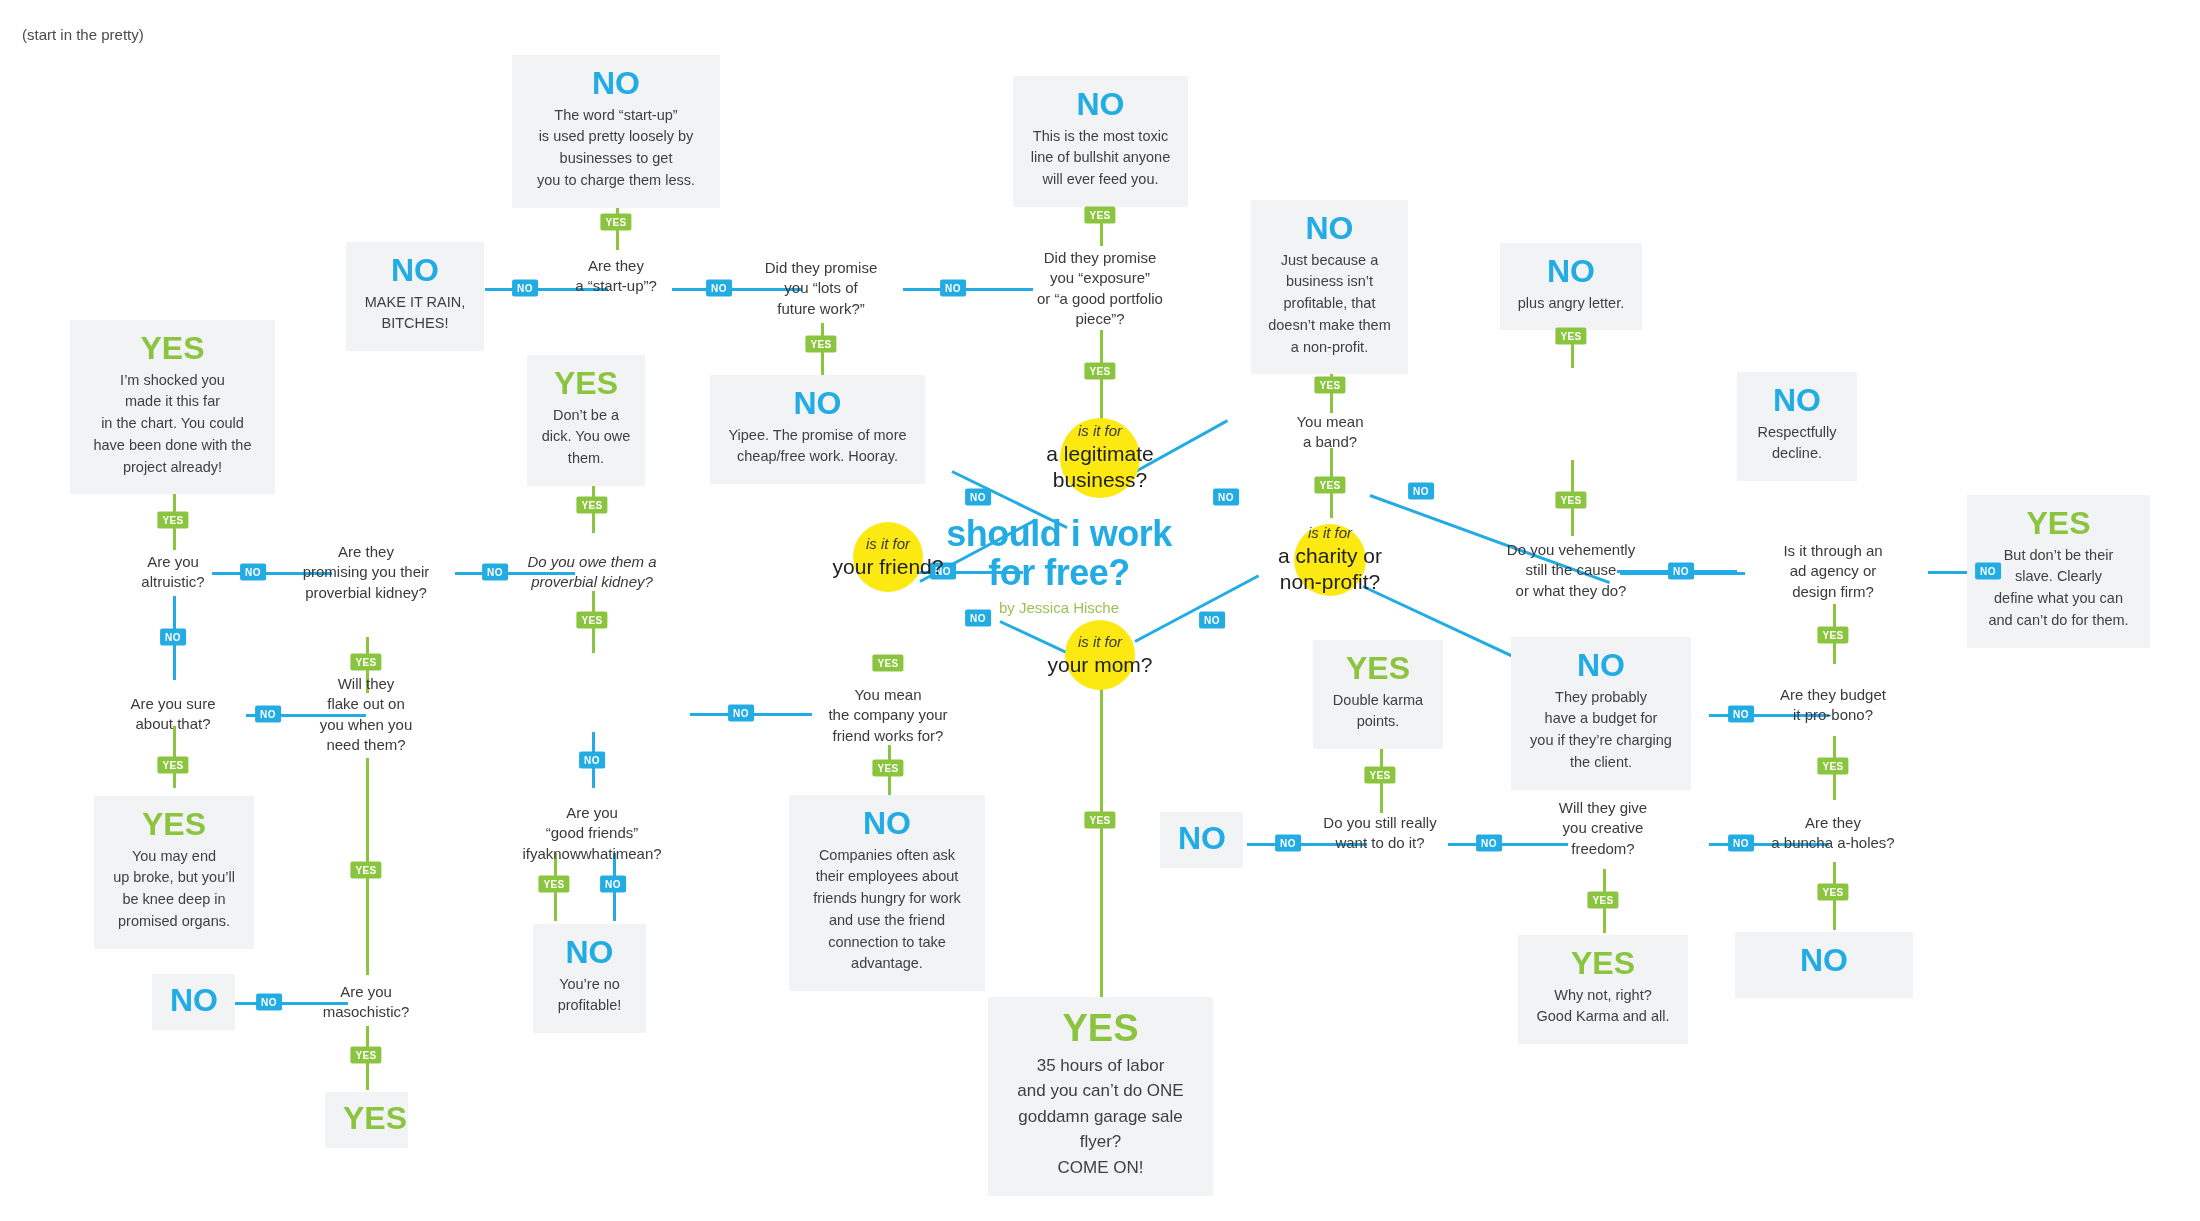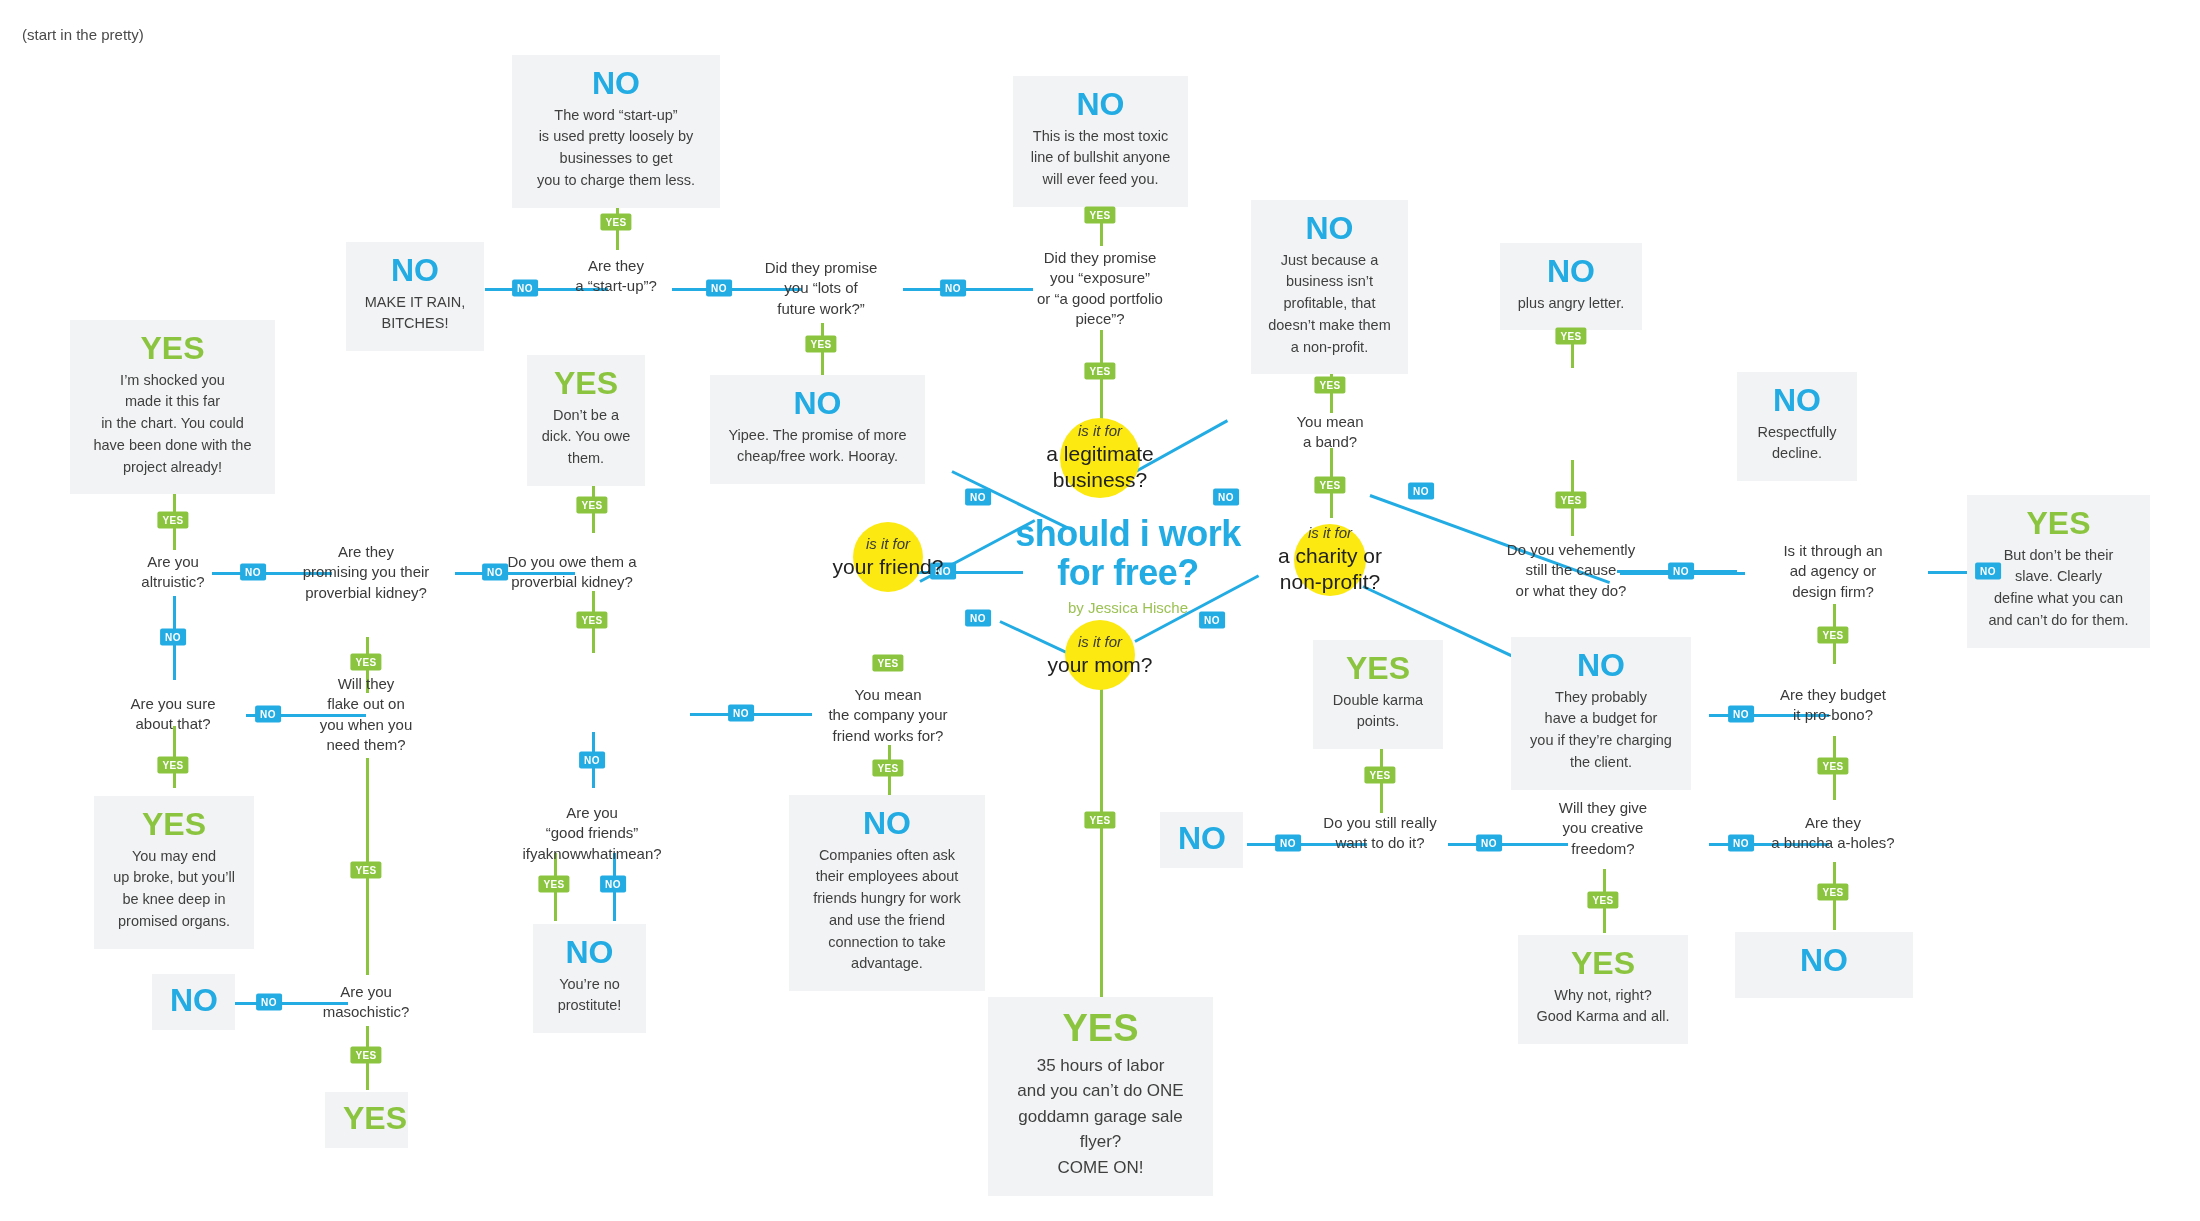--- a/index.html
+++ b/index.html
@@ -300,21 +300,21 @@
   <div class="box yes" style="left:527px;top:355px;width:118px;">
     <div class="head">YES</div>
     <div class="body" style="white-space:pre-line">Don’t be a
 dick. You owe
 them.</div>
   </div>
 
   <div class="box no" style="left:533px;top:924px;width:113px;">
     <div class="head">NO</div>
     <div class="body" style="white-space:pre-line">You’re no
-prostitute!</div>
+profitable!</div>
   </div>
 
   <div class="box no" style="left:789px;top:795px;width:196px;">
     <div class="head">NO</div>
     <div class="body" style="white-space:pre-line">Companies often ask
 their employees about
 friends hungry for work
 and use the friend
 connection to take
 advantage.</div>
@@ -363,21 +363,21 @@
 about that?</div>
   <div class="q" style="left: 366px; top: 1002px; width: 150px; white-space: pre-line;">Are you
 masochistic?</div>
   <div class="q" style="left: 366px; top: 572px; width: 180px; white-space: pre-line;">Are they
 promising you their
 proverbial kidney?</div>
   <div class="q" style="left: 366px; top: 714px; width: 150px; white-space: pre-line;">Will they
 flake out on
 you when you
 need them?</div>
-  <div class="q" style="left: 572px; top: 572px; width: 180px; white-space: pre-line;">Do you owe them a
+  <div class="q" style="left: 592px; top: 572px; width: 180px; white-space: pre-line; font-style: italic;">Do you owe them a
 proverbial kidney?</div>
   <div class="q" style="left: 592px; top: 833px; width: 185px; white-space: pre-line;">Are you
 “good friends”
 ifyaknowwhatimean?</div>
 
   <div class="circ" style="left:1100px;top:458px;width:80px;height:80px;"></div>
   <div class="circtext" style="left:1100px;top:458px;">
     <span class="pre">is it for</span>
     <span class="main">a legitimate</span>
     <span class="main">business?</span>
@@ -395,19 +395,19 @@
     <span class="main">your mom?</span>
   </div>
 
   <div class="circ" style="left:1330px;top:560px;width:72px;height:72px;"></div>
   <div class="circtext" style="left:1330px;top:560px;">
     <span class="pre">is it for</span>
     <span class="main">a charity or</span>
     <span class="main">non-profit?</span>
   </div>
 
-  <div class="title" style="left:1128px;top:565px;">
+  <div class="title" style="left:1059px;top:565px;">
     <div class="t">should i work</div>
     <div class="t">for free?</div>
     <div class="by">by Jessica Hische</div>
   </div>
 
 </div>
 
 </body></html>

